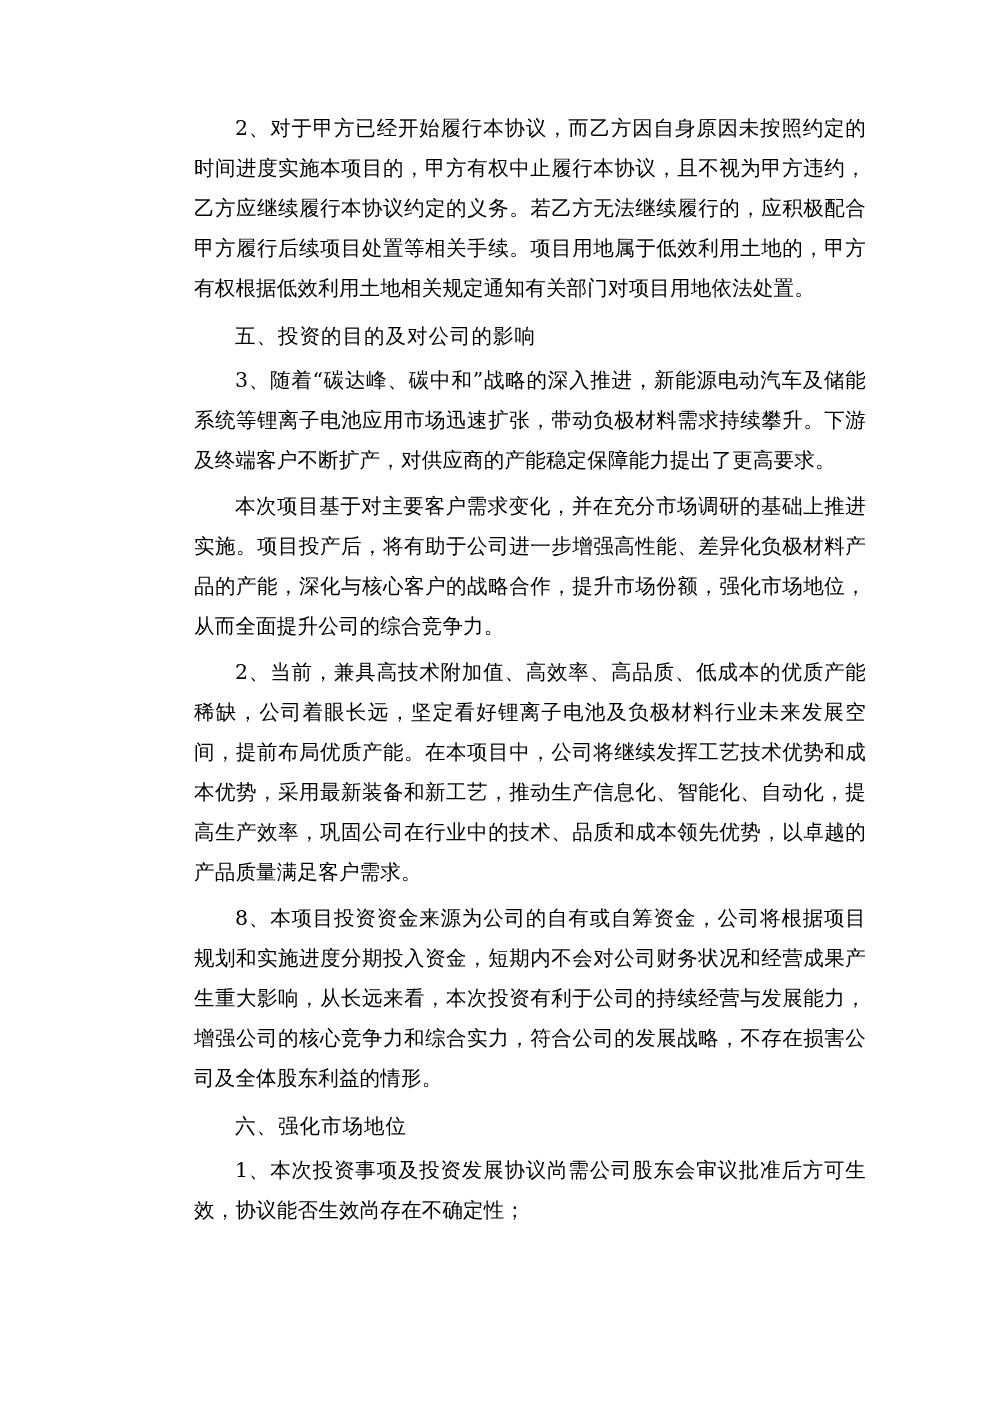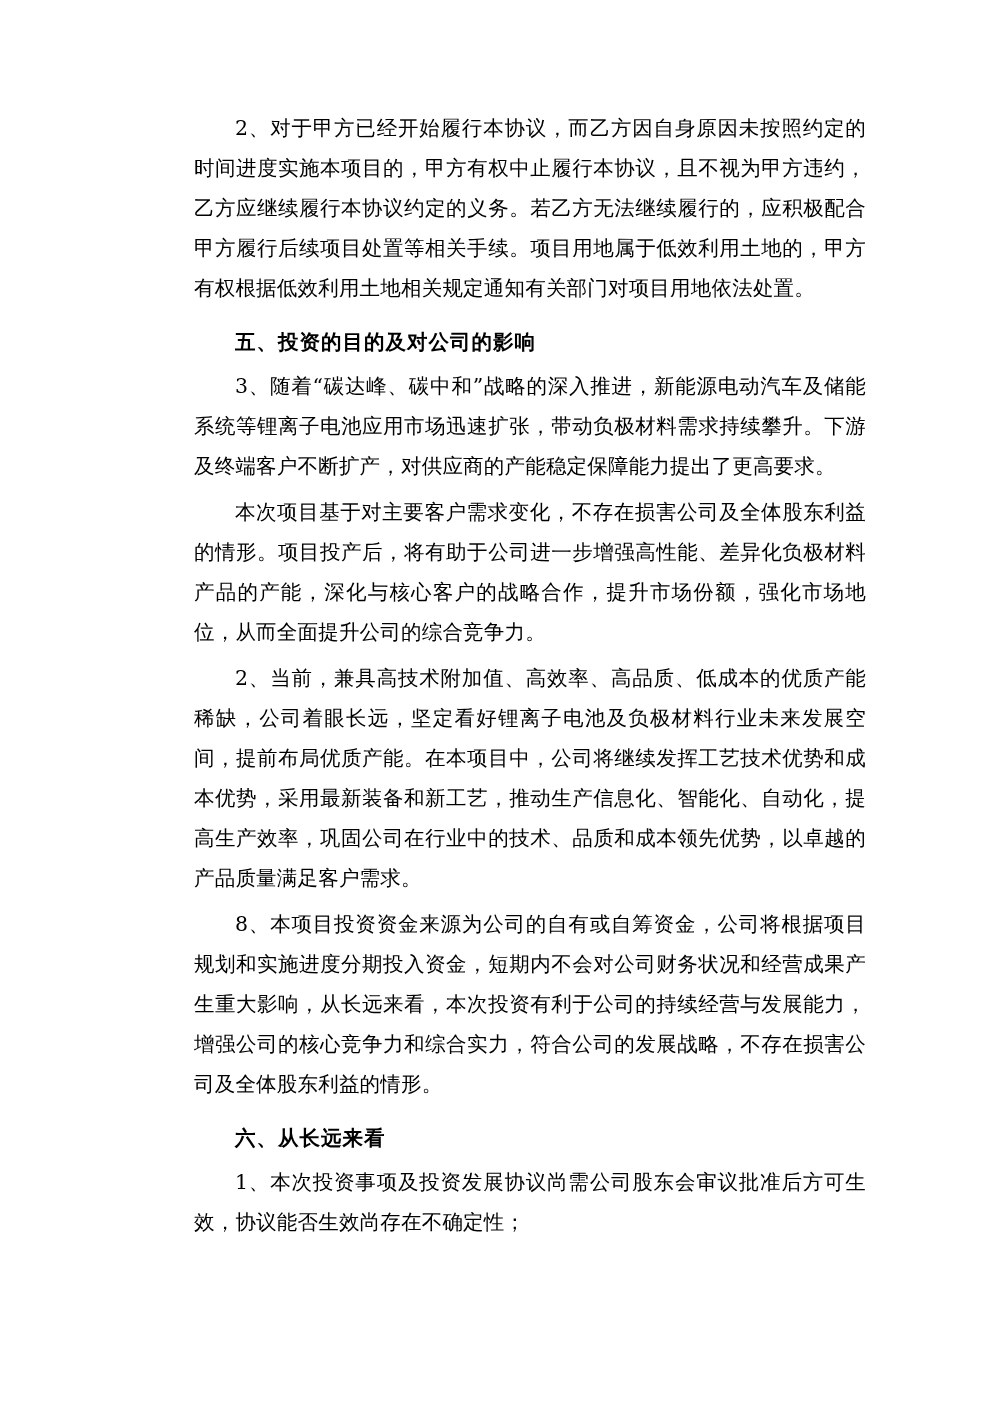--- a/index.html
+++ b/index.html
@@ -32,46 +32,46 @@
     font-size: 20.5px;
     line-height: 40px;
     text-align: justify;
     text-justify: inter-ideograph;
     letter-spacing: 0.2px;
   }
   p.indent {
     text-indent: 2em;
   }
   p.heading {
-    font-weight: bold;
+    font-weight: normal;
     text-indent: 2em;
-    margin-top: 14px;
+    margin-top: 8px;
     margin-bottom: 4px;
     letter-spacing: 1px;
   }
   p.para {
     margin-bottom: 6px;
   }
 </style>
 </head>
 <body>
 
 <div class="page">
   <div class="doc-body">
 
     <p class="indent para">2、对于甲方已经开始履行本协议，而乙方因自身原因未按照约定的时间进度实施本项目的，甲方有权中止履行本协议，且不视为甲方违约，乙方应继续履行本协议约定的义务。若乙方无法继续履行的，应积极配合甲方履行后续项目处置等相关手续。项目用地属于低效利用土地的，甲方有权根据低效利用土地相关规定通知有关部门对项目用地依法处置。</p>
 
     <p class="heading">五、投资的目的及对公司的影响</p>
 
     <p class="indent para">3、随着“碳达峰、碳中和”战略的深入推进，新能源电动汽车及储能系统等锂离子电池应用市场迅速扩张，带动负极材料需求持续攀升。下游及终端客户不断扩产，对供应商的产能稳定保障能力提出了更高要求。</p>
 
-    <p class="indent para">本次项目基于对主要客户需求变化，不存在损害公司及全体股东利益的情形。项目投产后，将有助于公司进一步增强高性能、差异化负极材料产品的产能，深化与核心客户的战略合作，提升市场份额，强化市场地位，从而全面提升公司的综合竞争力。</p>
+    <p class="indent para">本次项目基于对主要客户需求变化，并在充分市场调研的基础上推进实施。项目投产后，将有助于公司进一步增强高性能、差异化负极材料产品的产能，深化与核心客户的战略合作，提升市场份额，强化市场地位，从而全面提升公司的综合竞争力。</p>
 
     <p class="indent para">2、当前，兼具高技术附加值、高效率、高品质、低成本的优质产能稀缺，公司着眼长远，坚定看好锂离子电池及负极材料行业未来发展空间，提前布局优质产能。在本项目中，公司将继续发挥工艺技术优势和成本优势，采用最新装备和新工艺，推动生产信息化、智能化、自动化，提高生产效率，巩固公司在行业中的技术、品质和成本领先优势，以卓越的产品质量满足客户需求。</p>
 
     <p class="indent para">8、本项目投资资金来源为公司的自有或自筹资金，公司将根据项目规划和实施进度分期投入资金，短期内不会对公司财务状况和经营成果产生重大影响，从长远来看，本次投资有利于公司的持续经营与发展能力，增强公司的核心竞争力和综合实力，符合公司的发展战略，不存在损害公司及全体股东利益的情形。</p>
 
-    <p class="heading">六、从长远来看</p>
+    <p class="heading">六、强化市场地位</p>
 
     <p class="indent para">1、本次投资事项及投资发展协议尚需公司股东会审议批准后方可生效，协议能否生效尚存在不确定性；</p>
 
   </div>
 </div>
 
 </body></html>

